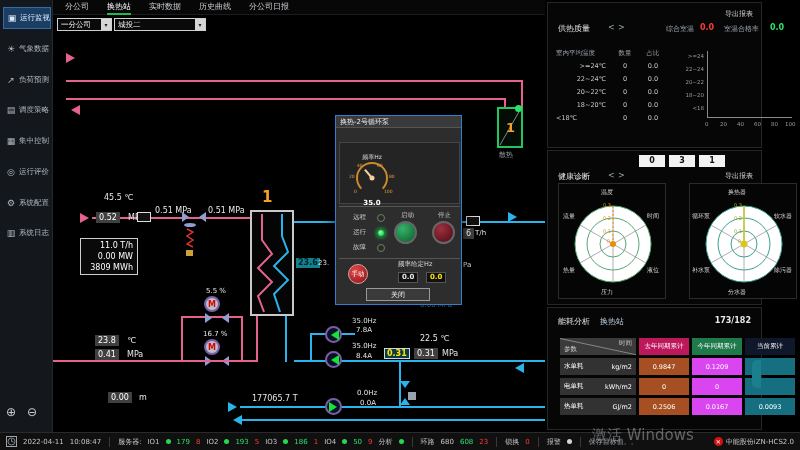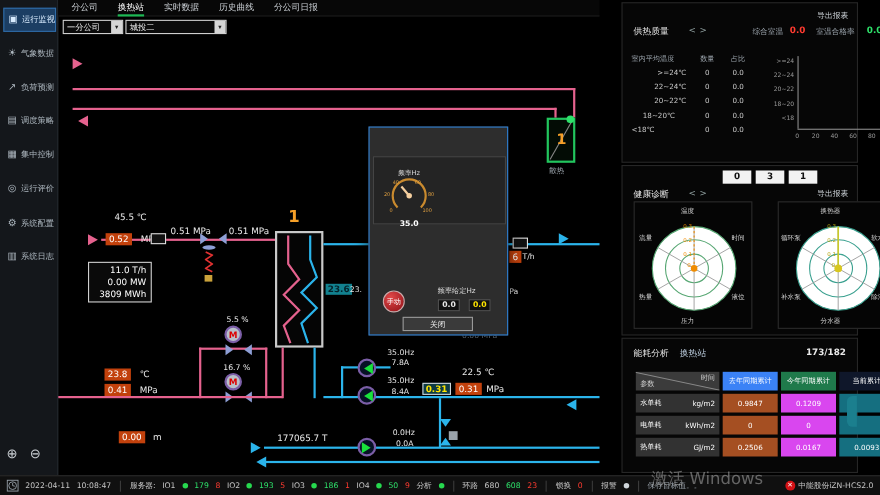--- a/index.html
+++ b/index.html
@@ -1,21 +1,21 @@
 <!DOCTYPE html>
 <html><head>
 <meta charset="utf-8">
 <style>
 *{margin:0;padding:0;box-sizing:border-box}
 html,body{width:800px;height:450px;overflow:hidden}
 body{background:#000;font-family:"DejaVu Sans","Liberation Sans",sans-serif;color:#ddd;position:relative}
 .abs{position:absolute}.t65{font-size:6.5px}.t7{font-size:7px}.t8{font-size:8px}
 .w{color:#e8e8e8}.dim{color:#9aa3ab}.grn{color:#2ee06a}.red{color:#ff3b30}.org{color:#f6a028}.yel{color:#ffe600}
 .b{font-weight:bold}
-.redbox{background:#c2410c;color:#fff;font-size:8px;line-height:11px;padding:0 3px;text-align:center}
+.redbox{background:#404040;color:#fff;font-size:8px;line-height:11px;padding:0 3px;text-align:center}
 .tealbox{background:#12818f;color:#052;font-size:8px;line-height:10px;padding:0 2px;font-weight:bold;color:#04222a}
 .darktealbox{background:#0d3b44;border:1px solid #cfd8dc;color:#ffe600;font-size:8px;line-height:9px;padding:0 2px;font-weight:bold}
 .hline{position:absolute;height:2px}.vline{position:absolute;width:2px}
 .pinkbg{background:#e5628e}.cyanbg{background:#2bb4eb}
 .arrR{width:0;height:0;border:5px solid transparent;border-left:9px solid #e5628e}
 .arrL{width:0;height:0;border:5px solid transparent;border-right:9px solid #e5628e}
 .arrRc{width:0;height:0;border:5px solid transparent;border-left:9px solid #2bb4eb}
 .arrLc{width:0;height:0;border:5px solid transparent;border-right:9px solid #2bb4eb}
 
 #sidebar{position:absolute;left:0;top:0;width:53px;height:432px;background:#14171b;border-right:1px solid #24282d}
@@ -52,38 +52,38 @@
 .ledrow .lab{font-size:6.5px;color:#ccc;width:20px}
 .led{width:8px;height:8px;border-radius:50%;background:#23321f;border:1px solid #777}
 .led[data-state="on"]{background:radial-gradient(circle at 35% 35%,#8cffb0,#10c030);border-color:#0a8f3c;box-shadow:0 0 4px #1f4}
 .bigbtn{position:absolute;width:23px;height:23px;border-radius:50%;border:2px solid #666}
 .bigbtn.green{background:radial-gradient(circle at 35% 30%,#35b36b,#0a5c2b)}
 .bigbtn.red{background:radial-gradient(circle at 35% 30%,#a03040,#4a0a12)}
 .manualbtn{position:absolute;width:20px;height:20px;border-radius:50%;background:radial-gradient(circle at 35% 30%,#e04848,#8f0f16);border:1px solid #caa;color:#fff;font-size:6.5px;display:flex;align-items:center;justify-content:center}
 .valcell{position:absolute;background:#111;border:1px solid #555;font-size:7px;font-weight:bold;padding:0 3px;line-height:9px}
 #dlg-close{position:absolute;left:30px;top:172px;width:64px;height:13px;background:#3a3a3a;border:1px solid #999;color:#eee;font-size:7px;text-align:center;line-height:12px;cursor:pointer}
 
-.rsec{position:absolute;left:565px;width:215px;background:#060606;border:1px solid #262626}
+.rsec{position:absolute;left:547px;width:215px;background:#060606;border:1px solid #262626}
 .sec-title{position:absolute;font-size:8px;color:#e8e8e8}
 .navarrow{position:absolute;font-size:8px;color:#9aa;cursor:pointer}
 .export{position:absolute;font-size:7px;color:#cfd5da;cursor:pointer}
 .hq-grid{position:absolute;left:8px;top:46px;display:grid;grid-template-columns:56px 26px 30px;grid-auto-rows:13px;font-size:6.5px;color:#c9c9c9}
 .hq-grid .hd{color:#9aa3ab}
 .hq-grid .c{text-align:center}
 .counterbox{position:absolute;width:26px;height:12px;background:#f2f2f2;color:#111;font-size:8px;font-weight:bold;text-align:center;line-height:12px}
 .radarpanel{position:absolute;top:32px;width:108px;height:116px;border:1px solid #2b2b2b;background:#050505}
 .rlab{position:absolute;font-size:6px;color:#d8d8d8;white-space:nowrap}
 
 .etable{position:absolute;left:12px;top:30px;display:grid;grid-template-columns:76px 50px 50px 50px;grid-auto-rows:17px;gap:3px;font-size:6.5px}
 .etable .cell{display:flex;align-items:center;justify-content:center;color:#fff}
 .corner{background:#3b3b3b;position:relative;overflow:hidden}
 .corner:before{content:"";position:absolute;left:-10%;top:45%;width:120%;height:1px;background:#888;transform:rotate(12deg)}
 .corner .tr{position:absolute;right:4px;top:1px;color:#ccc}
 .corner .bl{position:absolute;left:4px;bottom:1px;color:#ccc}
-.h-org{background:#3b82f6}.h-grn{background:#1f7a4b}.h-teal{background:#0f172a}
+.h-org{background:#be185d}.h-grn{background:#1f7a4b}.h-teal{background:#0f172a}
 .c-org{background:#a54f22}.c-grn{background:#d946ef}.c-teal{background:#156f80}
 .rowlab{background:#323232;justify-content:space-between !important;padding:0 4px;color:#ddd}
 .handle{position:absolute;right:0px;top:52px;width:9px;height:28px;background:#1b7f8e;border-radius:5px 0 0 5px}
 
 #statusbar{position:absolute;left:0;top:432px;width:800px;height:18px;background:#101010;border-top:1px solid #2a2a2a;display:flex;align-items:center;gap:6px;padding:0 6px;font-size:7px;color:#c6c6c6;white-space:nowrap}
 .sep{width:1px;height:10px;background:#3a3a3a;margin:0 2px}
 .dotg{display:inline-block;width:5px;height:5px;border-radius:50%;background:#27d94f}
 .dotw{display:inline-block;width:5px;height:5px;border-radius:50%;background:#cfd5da}
 #watermark{position:absolute;left:592px;top:426px;font-size:15px;color:rgba(170,170,170,.55);z-index:60;pointer-events:none}
 .brand{display:flex;align-items:center;gap:3px;margin-left:auto}
@@ -261,40 +261,59 @@
   <span class="abs t7 w" style="left:360px;top:399px">0.0A</span>
   <div class="vline cyanbg" style="left:399px;top:362px;height:45px"></div>
   <div class="bowtie" style="left:393px;top:388px;transform:rotate(90deg)">
       <div class="bt-l" style="border-left-color:#2bb4eb"></div>
       <div class="bt-r" style="border-right-color:#2bb4eb"></div>
     </div>
   <div class="abs" style="left:408px;top:392px;width:8px;height:8px;background:#9aa3ab"></div>
 </div>
 
 <div id="dialog">
+  <div id="dlg-sub">换热-2号循环泵</div>
   <div class="gaugewrap">
 
     <div class="gauge" style="left:6px">
       <span class="gauge-label">频率Hz</span>
       <svg width="52" height="38" style="position:absolute;top:6px">
         <path d="M15.4,31.6 A15,15 0 1 1 36.6,31.6" fill="none" stroke="#c98a2e" stroke-width="2"></path>
         <text x="8" y="36" font-size="4.5" fill="#e0a040">0</text>
         <text x="3" y="21" font-size="4.5" fill="#e0a040">20</text>
         <text x="11" y="10" font-size="4.5" fill="#e0a040">40</text>
         <text x="31" y="10" font-size="4.5" fill="#e0a040">60</text>
         <text x="43" y="21" font-size="4.5" fill="#e0a040">80</text>
         <text x="38" y="36" font-size="4.5" fill="#e0a040">100</text>
         <line x1="26" y1="21" x2="18.9" y2="12.6" stroke="#f5cf9f" stroke-width="2"></line>
         <circle cx="26" cy="21" r="2.5" fill="#f5cf9f"></circle>
       </svg>
       <span class="gauge-val">35.0</span>
     </div>
 
   </div>
 
+  <div class="abs" style="left:3px;top:90px;width:121px;height:53px;border-top:1px solid #555;border-bottom:1px solid #555">
+    <div class="ledrow" style="left:14px;top:6px">
+        <span class="lab">远程</span>
+        <span class="led" data-state="off"></span>
+      </div>
+    <div class="ledrow" style="left:14px;top:21px">
+        <span class="lab">运行</span>
+        <span class="led" data-state="on"></span>
+      </div>
+    <div class="ledrow" style="left:14px;top:36px">
+        <span class="lab">故障</span>
+        <span class="led" data-state="off"></span>
+      </div>
+    <span class="abs t65" style="left:62px;top:4px;color:#ccc">启动</span>
+    <div class="bigbtn green" style="left:55px;top:14px"></div>
+    <span class="abs t65" style="left:99px;top:4px;color:#ccc">停止</span>
+    <div class="bigbtn red" style="left:93px;top:14px"></div>
+  </div>
   <div class="manualbtn" style="left:12px;top:148px">
       <span>手动</span>
     </div>
   <span class="abs t65" style="left:62px;top:144px;color:#ddd">频率给定Hz</span>
   <span class="valcell w" style="left:62px;top:156px">0.0</span>
   <span class="valcell yel" style="left:90px;top:156px">0.0</span>
   <div id="dlg-close">关闭</div>
 </div>
 
 <div class="rsec" style="top:2px;height:146px">
@@ -312,21 +331,21 @@
     <span class="hd c">占比</span>
     <span style="text-align:right;padding-right:6px">&gt;=24℃</span>
       <span class="c">0</span>
       <span class="c">0.0</span>
     <span style="text-align:right;padding-right:6px">22~24℃</span>
       <span class="c">0</span>
       <span class="c">0.0</span>
     <span style="text-align:right;padding-right:6px">20~22℃</span>
       <span class="c">0</span>
       <span class="c">0.0</span>
-    <span style="text-align:center;padding-right:6px">18~20℃</span>
+    <span style="text-align:right;padding-right:6px">18~20℃</span>
       <span class="c">0</span>
       <span class="c">0.0</span>
     <span style="padding-right:6px">&lt;18℃</span>
       <span class="c">0</span>
       <span class="c">0.0</span>
   </div>
 
   <div class="abs" style="left:128px;top:46px;width:118px;height:84px">
     <span class="abs" style="right:90px;top:4px;font-size:5.5px;color:#999">&gt;=24</span>
     <span class="abs" style="right:90px;top:17px;font-size:5.5px;color:#999">22~24</span>

